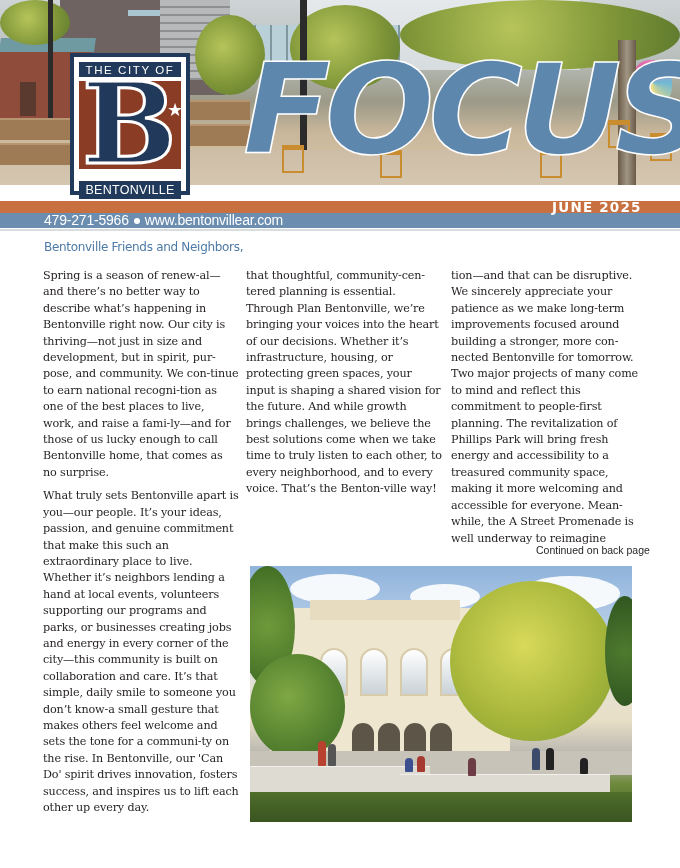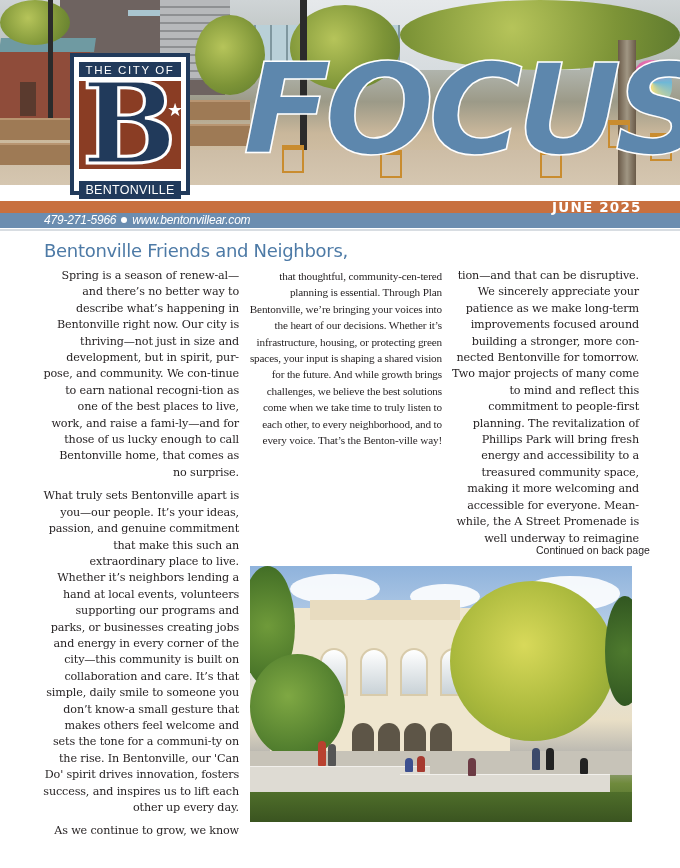--- a/index.html
+++ b/index.html
@@ -44,32 +44,32 @@
     font-size: 112px; line-height: 1; color: #213a5b; -webkit-text-stroke: 3px #ffffff; }
   .logo .star { position: absolute; left: 88px; top: 20px; color: #ffffff; font-size: 18px; line-height: 1; }
   .logo .bot { margin-top: 12px; background: #213a5b; color: #fff; font-family: "Liberation Sans", sans-serif;
     font-size: 12.5px; text-align: center; height: 18px; line-height: 19px; letter-spacing: 0.3px; }
 
   
   .band-orange { position: absolute; left: 0; top: 201px; width: 680px; height: 12px; background: #c8703f; }
   .band-blue { position: absolute; left: 0; top: 213px; width: 680px; height: 15px; background: #6b8db0; }
   .band-line { position: absolute; left: 0; top: 229px; width: 680px; height: 2px; background: #d8dde2; }
   .contact { position: absolute; left: 44px; top: 213px; height: 22px; line-height: 15px; font-family: "Liberation Sans", sans-serif;
-    font-size: 12px; color: #ffffff; letter-spacing: -0.2px; font-style: italic; }
+    font-size: 14px; color: #ffffff; letter-spacing: -0.2px; }
   .contact .dot { display: inline-block; width: 6px; height: 6px; border-radius: 50%; background: #fff; margin: 0 5px 1px 5px; vertical-align: middle; }
   .issue-date { position: absolute; left: 552px; top: 199px; font-family: "DejaVu Sans", sans-serif; font-weight: bold;
     font-size: 13.5px; color: #ffffff; letter-spacing: 1.2px; line-height: 16px; }
 
   
-  .salutation { position: absolute; left: 44px; top: 240px; font-family: "DejaVu Sans", sans-serif; font-size: 18px;
+  .salutation { position: absolute; left: 44px; top: 240px; font-family: "DejaVu Sans", sans-serif; font-size: 12px;
     color: #4d7aa6; letter-spacing: -0.3px; }
   .col { position: absolute; width: 200px; font-size: 11.2px; line-height: 16.4px; color: #231f20; letter-spacing: -0.15px; }
-  .col p { margin-bottom: 7px; text-align: right; }
+  .col p { margin-bottom: 7px; }
   .col1 { left: 43px; top: 268px; width: 196px; }
-  .col2 { left: 246px; top: 268px; width: 196px; font-family: Liberation Serif, serif; }
+  .col2 { left: 246px; top: 268px; width: 196px; }
   .col3 { left: 451px; top: 268px; width: 188px; }
   .continued { position: absolute; left: 520px; top: 544px; font-family: "Liberation Sans", sans-serif; font-size: 10.5px; color: #231f20; margin-left: 16px; }
 
   
   .photo { position: absolute; left: 250px; top: 566px; width: 382px; height: 256px; overflow: hidden;
     background: linear-gradient(180deg, #8fb3dc 0%, #b9cfe8 25%, #e3e1d6 45%, #e9dfc6 60%, #b3b2ad 75%, #6f8a3c 85%, #3f5f24 100%); }
   .photo .cloud { position: absolute; background: #ffffff; border-radius: 50%; opacity: 0.9; }
   .photo .court { position: absolute; left: 20px; top: 42px; width: 240px; height: 150px; background: #efe6cf; }
   .photo .court .cornice { position: absolute; left: 40px; top: -8px; width: 150px; height: 20px; background: #e8dcc0; }
   .photo .court .arch { position: absolute; top: 40px; width: 28px; height: 48px; border-radius: 14px 14px 0 0;
@@ -134,21 +134,20 @@
 <div class="contact">
   <span>479-271-5966</span><span class="dot"></span><span>www.bentonvillear.com</span>
 </div>
 <div class="issue-date">JUNE 2025</div>
 
 <div class="salutation">Bentonville Friends and Neighbors,</div>
 
 <div class="col col1">
   <p>Spring is a season of renew-al—and there’s no better way to describe what’s happening in Bentonville right now. Our city is thriving—not just in size and development, but in spirit, pur-pose, and community. We con-tinue to earn national recogni-tion as one of the best places to live, work, and raise a fami-ly—and for those of us lucky enough to call Bentonville home, that comes as no surprise.</p>
   <p>What truly sets Bentonville apart is you—our people. It’s your ideas, passion, and genuine commitment that make this such an extraordinary place to live. Whether it’s neighbors lending a hand at local events, volunteers supporting our programs and parks, or businesses creating jobs and energy in every corner of the city—this community is built on collaboration and care. It’s that simple, daily smile to someone you don’t know-a small gesture that makes others feel welcome and sets the tone for a communi-ty on the rise. In Bentonville, our 'Can Do' spirit drives innovation, fosters success, and inspires us to lift each other up every day.</p>
-  <p>As we continue to grow, we know</p>
 </div>
 
 <div class="col col2">
   <p>that thoughtful, community-cen-tered planning is essential. Through Plan Bentonville, we’re bringing your voices into the heart of our decisions. Whether it’s infrastructure, housing, or protecting green spaces, your input is shaping a shared vision for the future. And while growth brings challenges, we believe the best solutions come when we take time to truly listen to each other, to every neighborhood, and to every voice. That’s the Benton-ville way!</p>
 </div>
 
 <div class="col col3">
   <p>tion—and that can be disruptive. We sincerely appreciate your patience as we make long-term improvements focused around building a stronger, more con-nected Bentonville for tomorrow. Two major projects of many come to mind and reflect this commitment to people-first planning. The revitalization of Phillips Park will bring fresh energy and accessibility to a treasured community space, making it more welcoming and accessible for everyone. Mean-while, the A Street Promenade is well underway to reimagine</p>
 </div>
 

